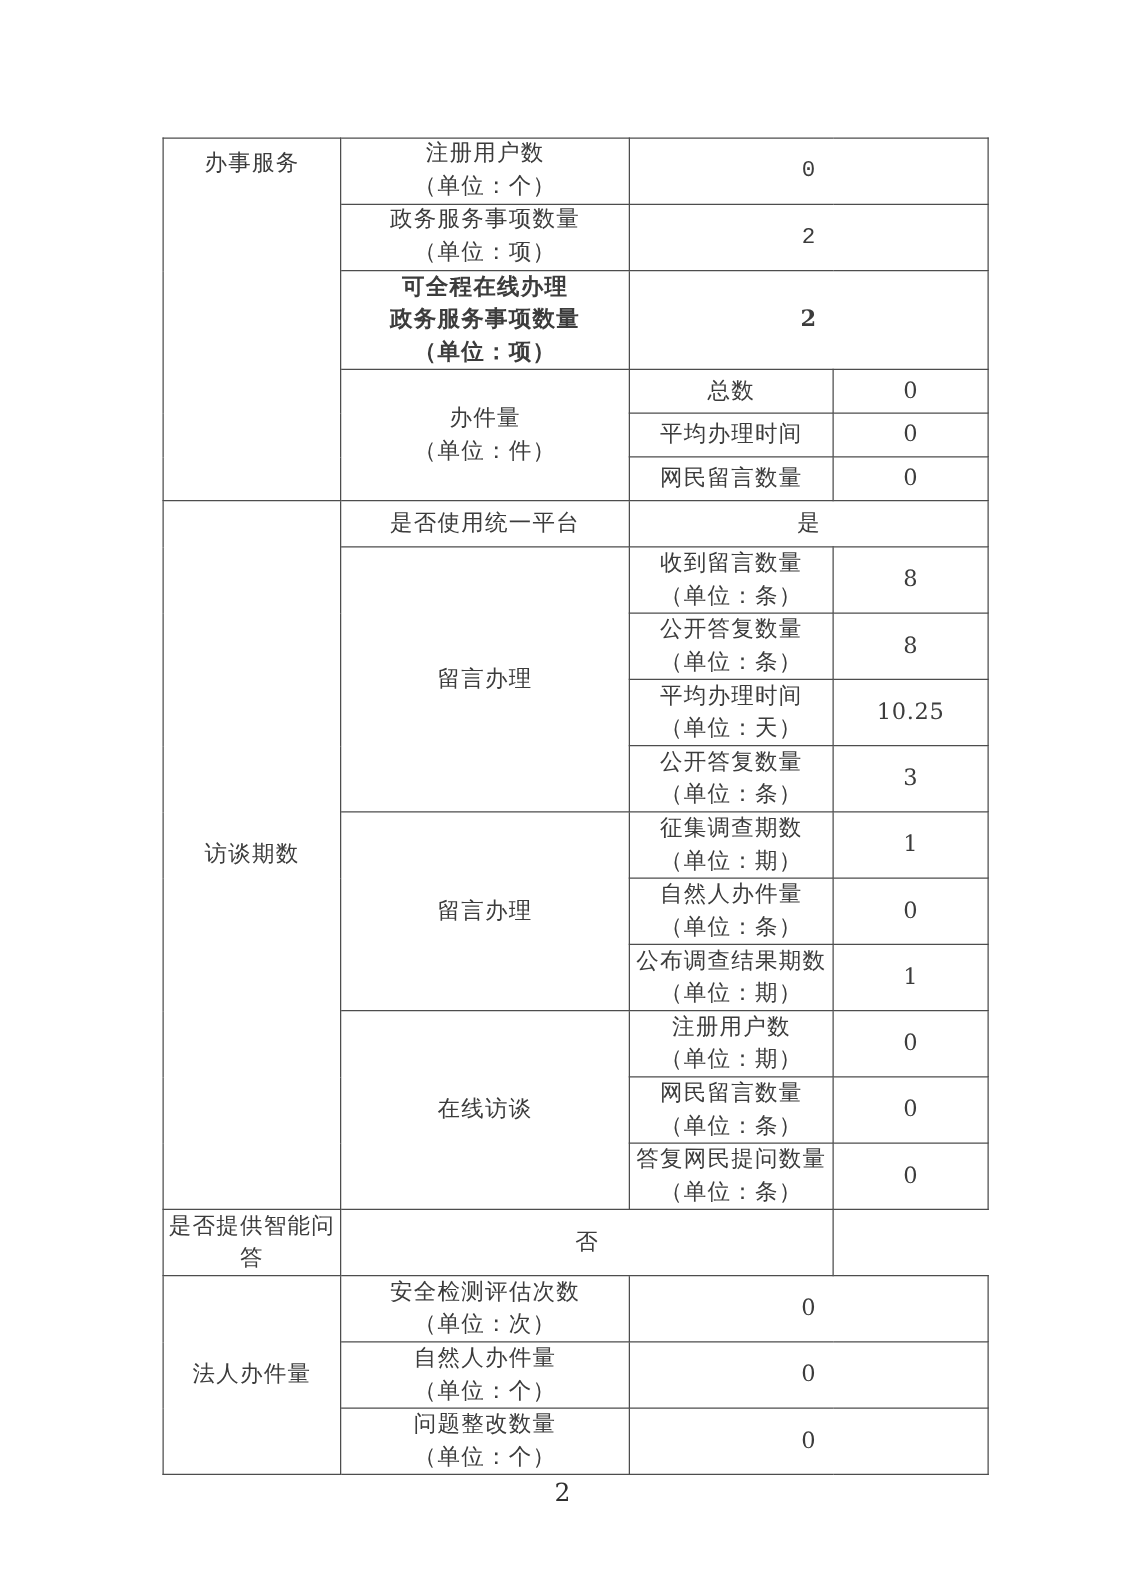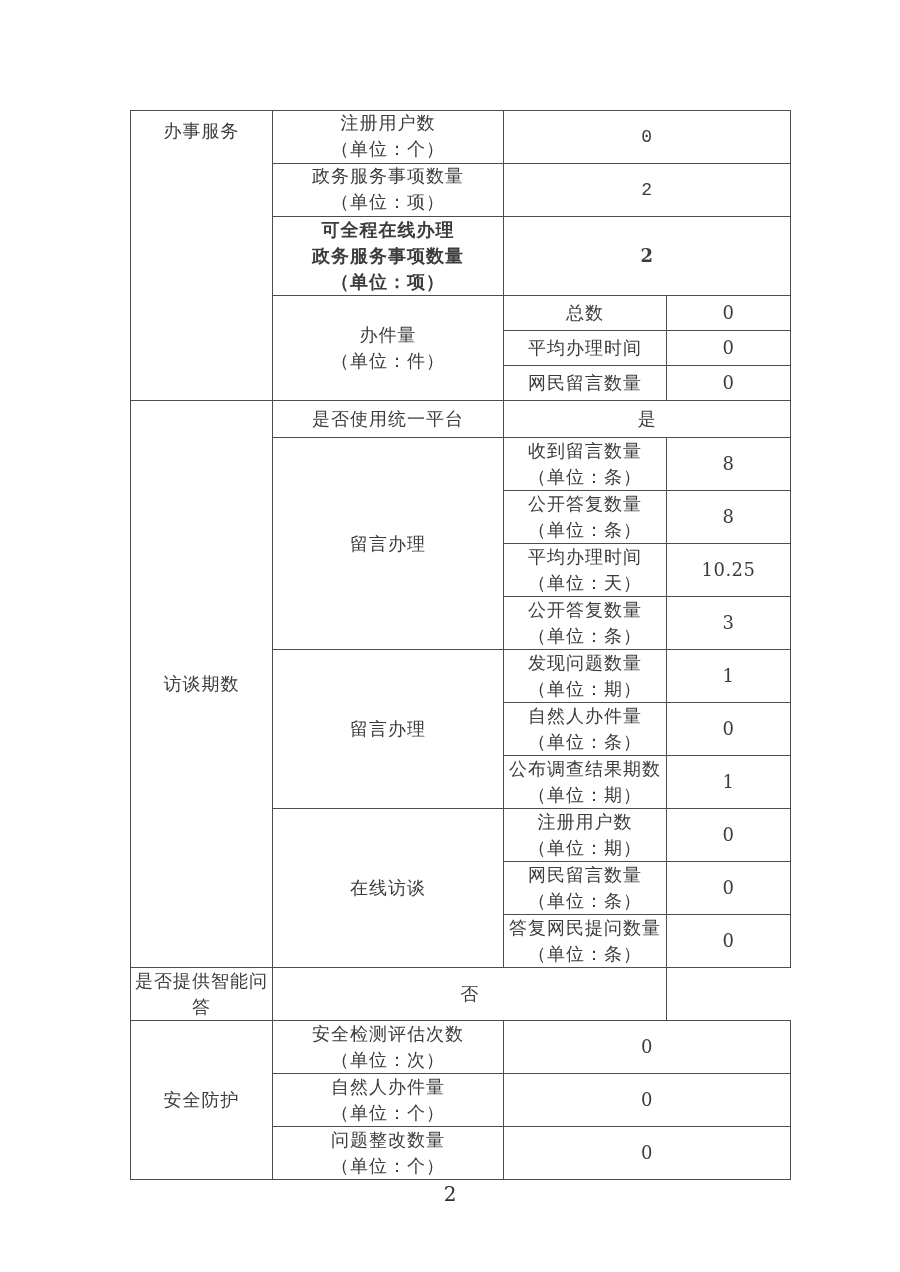--- a/index.html
+++ b/index.html
@@ -111,21 +111,21 @@
 （单位：天）</td>
       <td class="value-cell">10.25</td>
     </tr>
     <tr class="h52">
       <td>公开答复数量
 （单位：条）</td>
       <td class="value-cell">3</td>
     </tr>
     <tr class="h52">
       <td rowspan="3">留言办理</td>
-      <td>发现问题数量
+      <td>征集调查期数
 （单位：期）</td>
       <td class="value-cell">1</td>
     </tr>
     <tr class="h52">
       <td>自然人办件量
 （单位：条）</td>
       <td class="value-cell">0</td>
     </tr>
     <tr class="h52">
       <td>公布调查结果期数
@@ -147,21 +147,21 @@
       <td>答复网民提问数量
 （单位：条）</td>
       <td class="value-cell">0</td>
     </tr>
     <tr class="h37">
       <td>是否提供智能问答</td>
       <td colspan="2" class="value-cell">否</td>
     </tr>
 
     <tr class="h53">
-      <td rowspan="3" class="group-cell">安全防护</td>
+      <td rowspan="3" class="group-cell">法人办件量</td>
       <td>安全检测评估次数
 （单位：次）</td>
       <td colspan="2" class="value-cell">0</td>
     </tr>
     <tr class="h53">
       <td>自然人办件量
 （单位：个）</td>
       <td colspan="2" class="value-cell">0</td>
     </tr>
     <tr class="h53">

